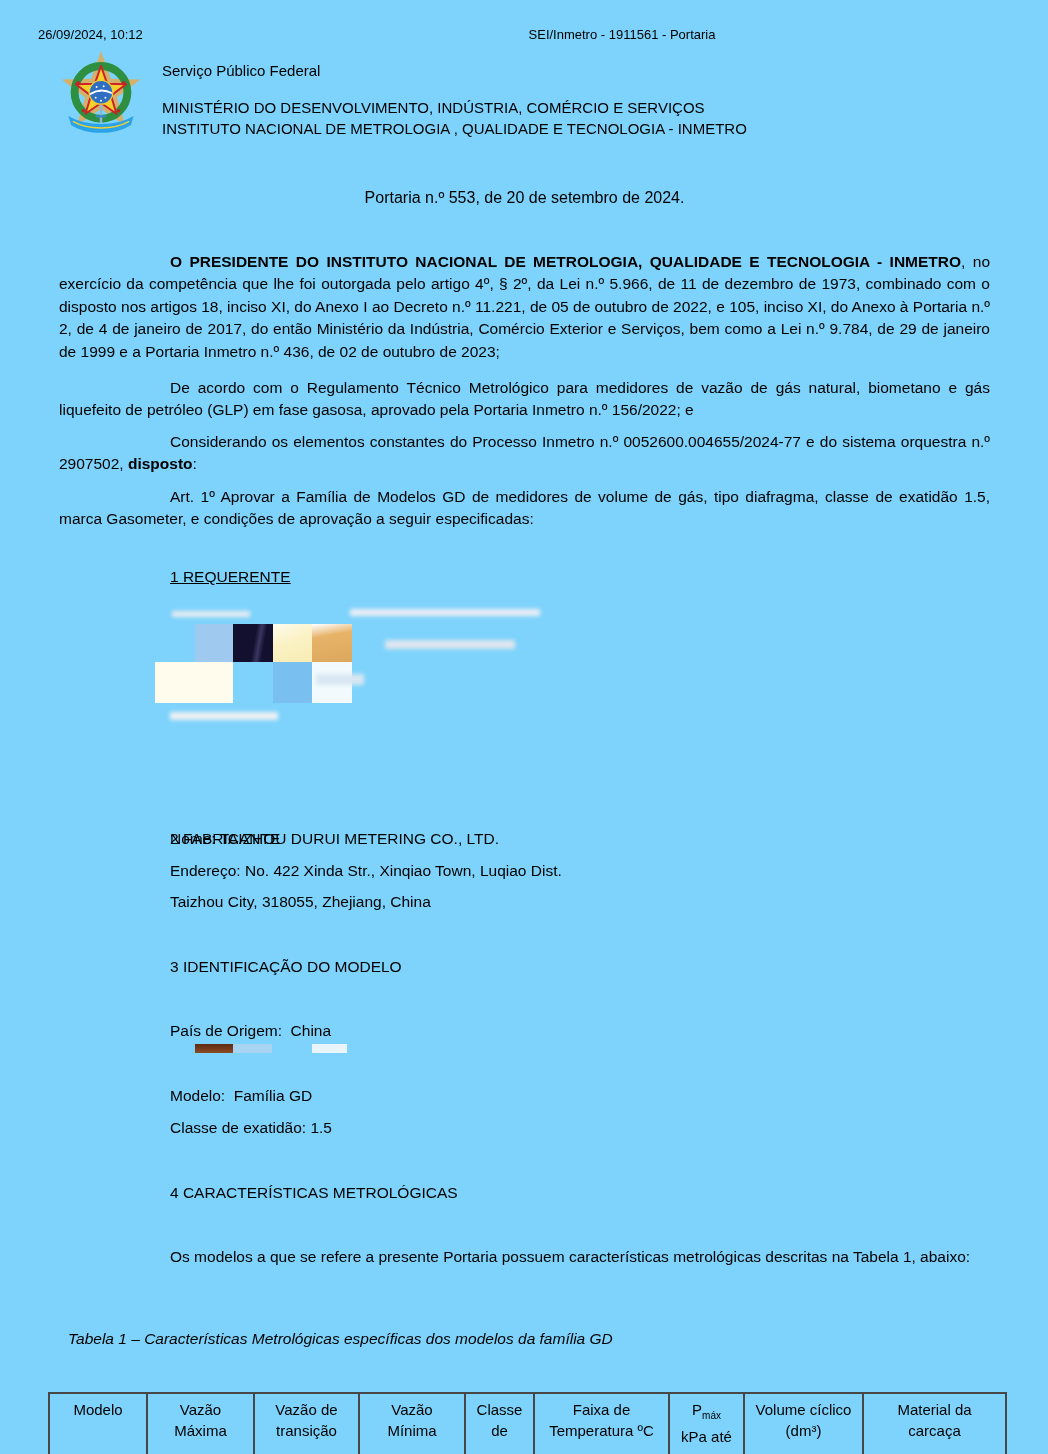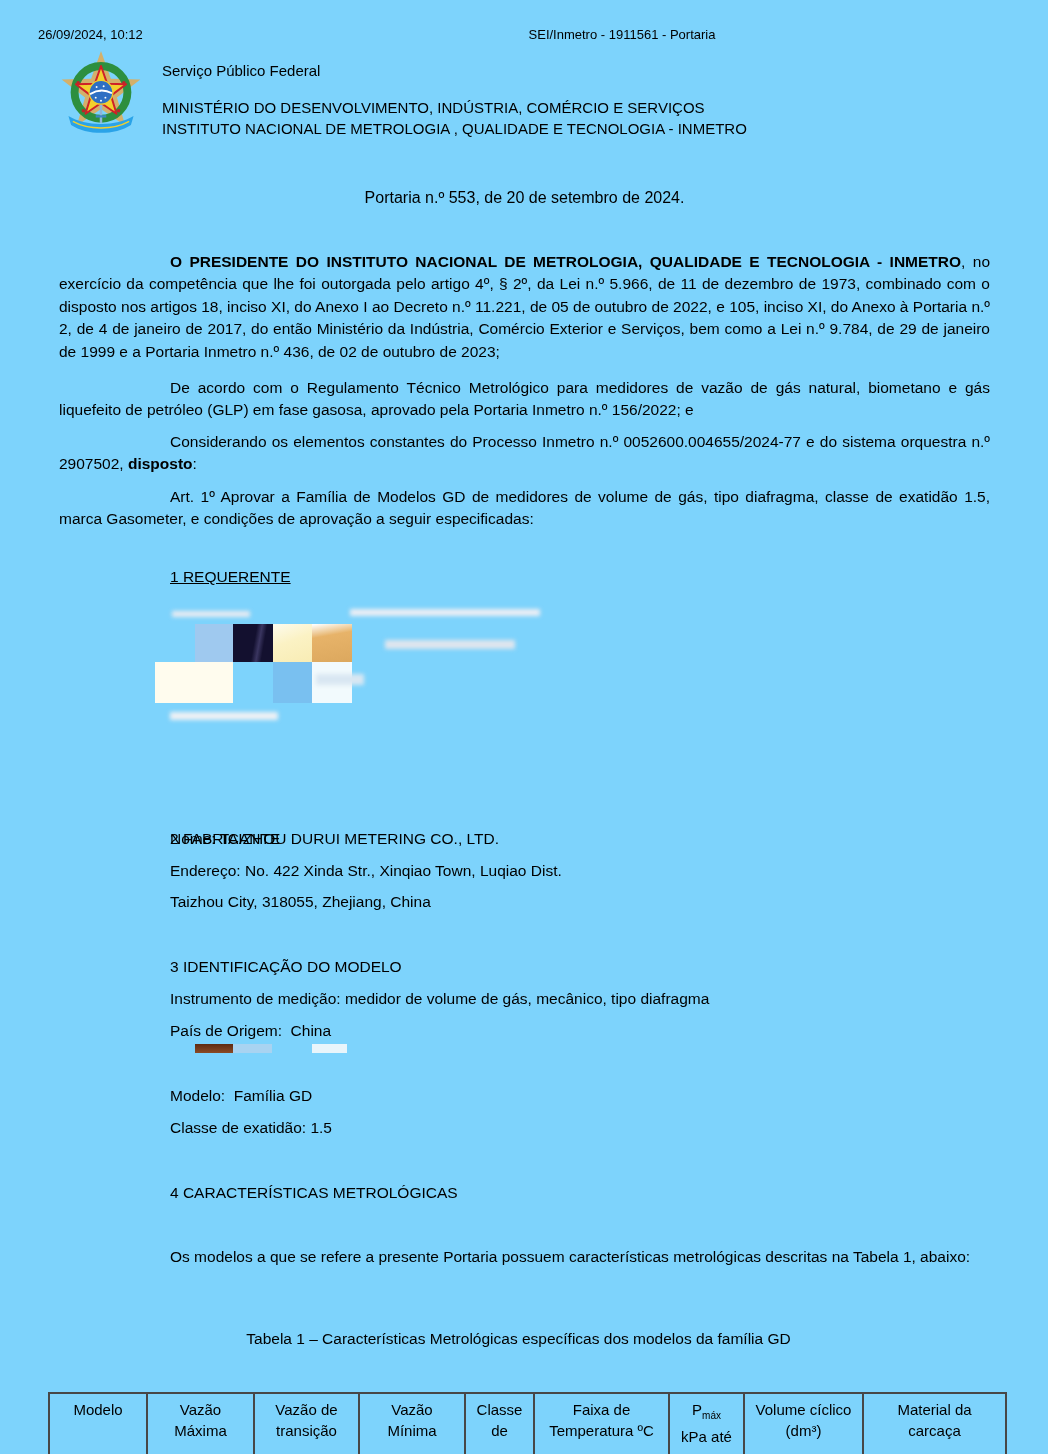--- a/index.html
+++ b/index.html
@@ -9,21 +9,21 @@
   }
   .abs{position:absolute;}
   .print-hdr{font-size:13px;color:#000;}
   .lh-line{font-size:15px;color:#000;}
   .doc-title{left:59px;width:931px;text-align:center;font-size:16px;}
   .para{
     left:59px;width:931px;text-align:justify;font-size:15.5px;
     line-height:22.4px;text-indent:111px;
   }
   .line{left:170px;font-size:15.5px;white-space:pre-wrap;}
-  .caption{left:53px;width:931px;text-align:center;font-size:15.5px;}
+  .caption{left:68px;width:931px;font-size:15.5px;font-style:italic;}
   .rblock{position:absolute;pointer-events:none;}
   .blur{filter:blur(2px);}
   .tbl{
     position:absolute;left:48px;top:1392px;width:957px;height:62px;
     display:flex;border-top:2px solid #474747;border-left:2px solid #474747;
   }
   .cell{
     box-sizing:border-box;border-right:2px solid #474747;height:62px;
     padding-top:5px;text-align:center;font-size:15px;line-height:21px;
   }
@@ -94,21 +94,20 @@
       <div class="rblock" style="left: 233px; top: 1044px; width: 39px; height: 9px; background: rgb(168, 211, 241);"></div>
       <div class="rblock" style="left: 312px; top: 1044px; width: 35px; height: 9px; background: rgb(233, 245, 251);"></div>
     </div>
 
   <div class="abs line" style="top:830px;text-align:right;">2 FABRICANTE</div>
   <div class="abs line" style="top:830px;">Nome: TAIZHOU DURUI METERING CO., LTD.</div>
   <div class="abs line" style="top:862px;">Endereço: No. 422 Xinda Str., Xinqiao Town, Luqiao Dist.</div>
   <div class="abs line" style="top:893px;">Taizhou City, 318055, Zhejiang, China</div>
 
   <div class="abs line" style="top:958px;">3 IDENTIFICAÇÃO DO MODELO</div>
-  <div class="abs line" style="top:990px;">Instrumento de medição: medidor de volume de gás, mecânico, tipo diafragma</div>
   <div class="abs line" style="top:1022px;">País de Origem:  China</div>
   <div class="abs line" style="top:1087px;">Modelo:  Família GD</div>
   <div class="abs line" style="top:1119px;">Classe de exatidão: 1.5</div>
 
   <div class="abs line" style="top:1184px;">4 CARACTERÍSTICAS METROLÓGICAS</div>
   <div class="abs para" style="top:1246px;">Os modelos a que se refere a presente Portaria possuem características metrológicas descritas na Tabela 1, abaixo:</div>
   <div class="abs caption" style="top:1330px;">Tabela 1 – Características Metrológicas específicas dos modelos da família GD</div>
 
   <div class="tbl">
     <div class="cell" style="width:98px;">

